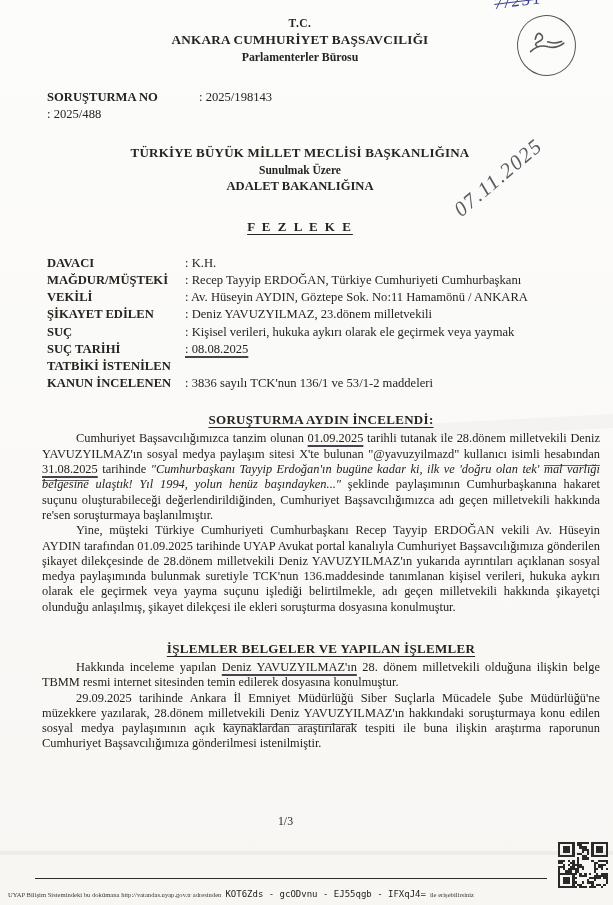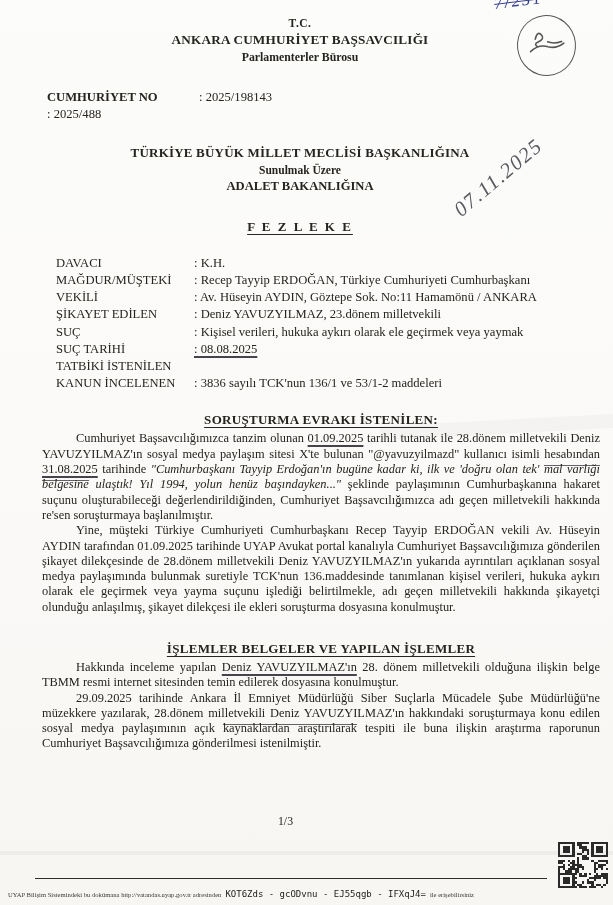--- a/index.html
+++ b/index.html
@@ -30,21 +30,21 @@
   .addr3{font-weight:bold;font-size:12.6px;margin-top:1px;}
   
   .doc-title{margin-top:22px;margin-right:42px;text-align:center;}
   .doc-title span{
     font-weight:bold;font-size:13px;letter-spacing:2px;
     text-decoration:underline;text-decoration-thickness:1.4px;text-underline-offset:3px;
   }
   
   .fields{margin-top:20px;margin-left:5px;font-size:12.6px;line-height:17.2px;}
   .field-row{display:flex;}
-  .field-row .lbl{width:138px;font-weight:normal;flex:0 0 auto;margin-left:9px;}
+  .field-row .lbl{width:138px;font-weight:bold;flex:0 0 auto;}
   .field-row .val{flex:1;}
   
   .sec-heading{margin-top:20px;text-align:center;font-weight:bold;font-size:13px;letter-spacing:.3px;}
   .sec-heading span{text-decoration:underline;text-decoration-thickness:1.4px;text-underline-offset:2.5px;}
   p.body{
     margin:3px 0 0 0;font-size:12.4px;line-height:15.3px;
     text-align:justify;text-indent:34px;
   }
   p.body + p.body{margin-top:0;}
   .sec2{margin-top:26px;}
@@ -103,21 +103,21 @@
   <div class="content">
 
     <div class="header">
       <div class="tc">T.C.</div>
       <div class="office">ANKARA CUMHURİYET BAŞSAVCILIĞI</div>
       <div class="bureau">Parlamenterler Bürosu</div>
     </div>
 
     <div class="case-block">
       <div class="case-row">
-        <span class="lbl">CUMHURİYET NO</span>
+        <span class="lbl">SORUŞTURMA NO</span>
         <span class="val">: 2025/198143</span>
       </div>
       <div class="case-row">
         <span class="val">: 2025/488</span>
       </div>
     </div>
 
     <div class="addressee">
       <div class="addr1">TÜRKİYE BÜYÜK MİLLET MECLİSİ BAŞKANLIĞINA</div>
       <div class="addr2">Sunulmak Üzere</div>
@@ -157,21 +157,21 @@
         <span class="lbl">TATBİKİ İSTENİLEN</span>
         <span class="val"></span>
       </div>
       <div class="field-row">
         <span class="lbl">KANUN İNCELENEN</span>
         <span class="val">: 3836 sayılı TCK'nun 136/1 ve 53/1-2 maddeleri</span>
       </div>
     </div>
 
     <div class="sec-heading">
-      <span>SORUŞTURMA EVRAKI İSTENİLEN:</span>
+      <span>SORUŞTURMA AYDIN İNCELENDİ:</span>
     </div>
 
     <p class="body"><span>Cumhuriyet Başsavcılığımızca tanzim olunan </span><span class="pen-u">01.09.2025</span><span> tarihli tutanak ile 28.dönem milletvekili Deniz YAVUZYILMAZ'ın sosyal medya paylaşım sitesi X'te bulunan "@yavuzyilmazd" kullanıcı isimli hesabından </span><span class="pen-u">31.08.2025</span><span> tarihinde </span><span class="italic">"Cumhurbaşkanı Tayyip Erdoğan'ın bugüne kadar ki, ilk ve 'doğru olan tek' </span><span class="italic pen-top">mal varlığı belgesine</span><span class="italic"> ulaştık! Yıl 1994, yolun henüz başındayken..."</span><span> şeklinde paylaşımının Cumhurbaşkanına hakaret suçunu oluşturabileceği değerlendirildiğinden, Cumhuriyet Başsavcılığımızca adı geçen milletvekili hakkında re'sen soruşturmaya başlanılmıştır.</span></p>
 
     <p class="body">Yine, müşteki Türkiye Cumhuriyeti Cumhurbaşkanı Recep Tayyip ERDOĞAN vekili Av. Hüseyin AYDIN tarafından 01.09.2025 tarihinde UYAP Avukat portal kanalıyla Cumhuriyet Başsavcılığımıza gönderilen şikayet dilekçesinde de 28.dönem milletvekili Deniz YAVUZYILMAZ'ın yukarıda ayrıntıları açıklanan sosyal medya paylaşımında bulunmak suretiyle TCK'nun 136.maddesinde tanımlanan kişisel verileri, hukuka aykırı olarak ele geçirmek veya yayma suçunu işlediği belirtilmekle, adı geçen milletvekili hakkında şikayetçi olunduğu anlaşılmış, şikayet dilekçesi ile ekleri soruşturma dosyasına konulmuştur.</p>
 
     <div class="sec-heading sec2">
       <span>İŞLEMLER BELGELER VE YAPILAN İŞLEMLER</span>
     </div>
 

